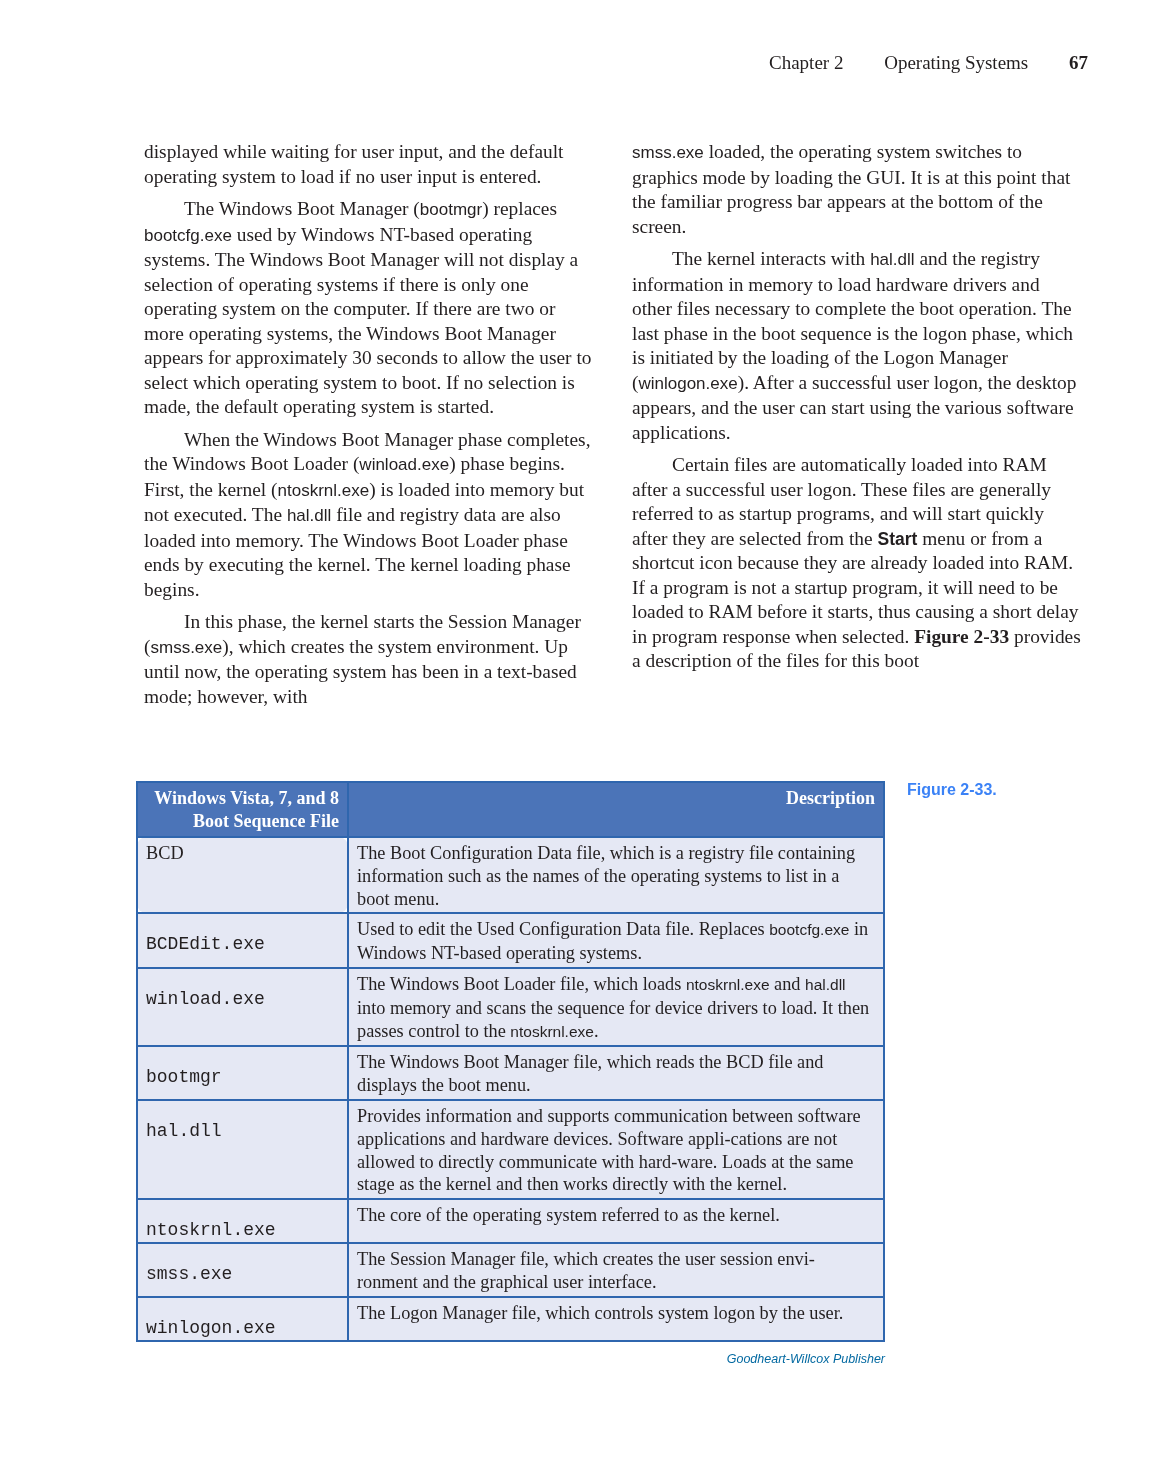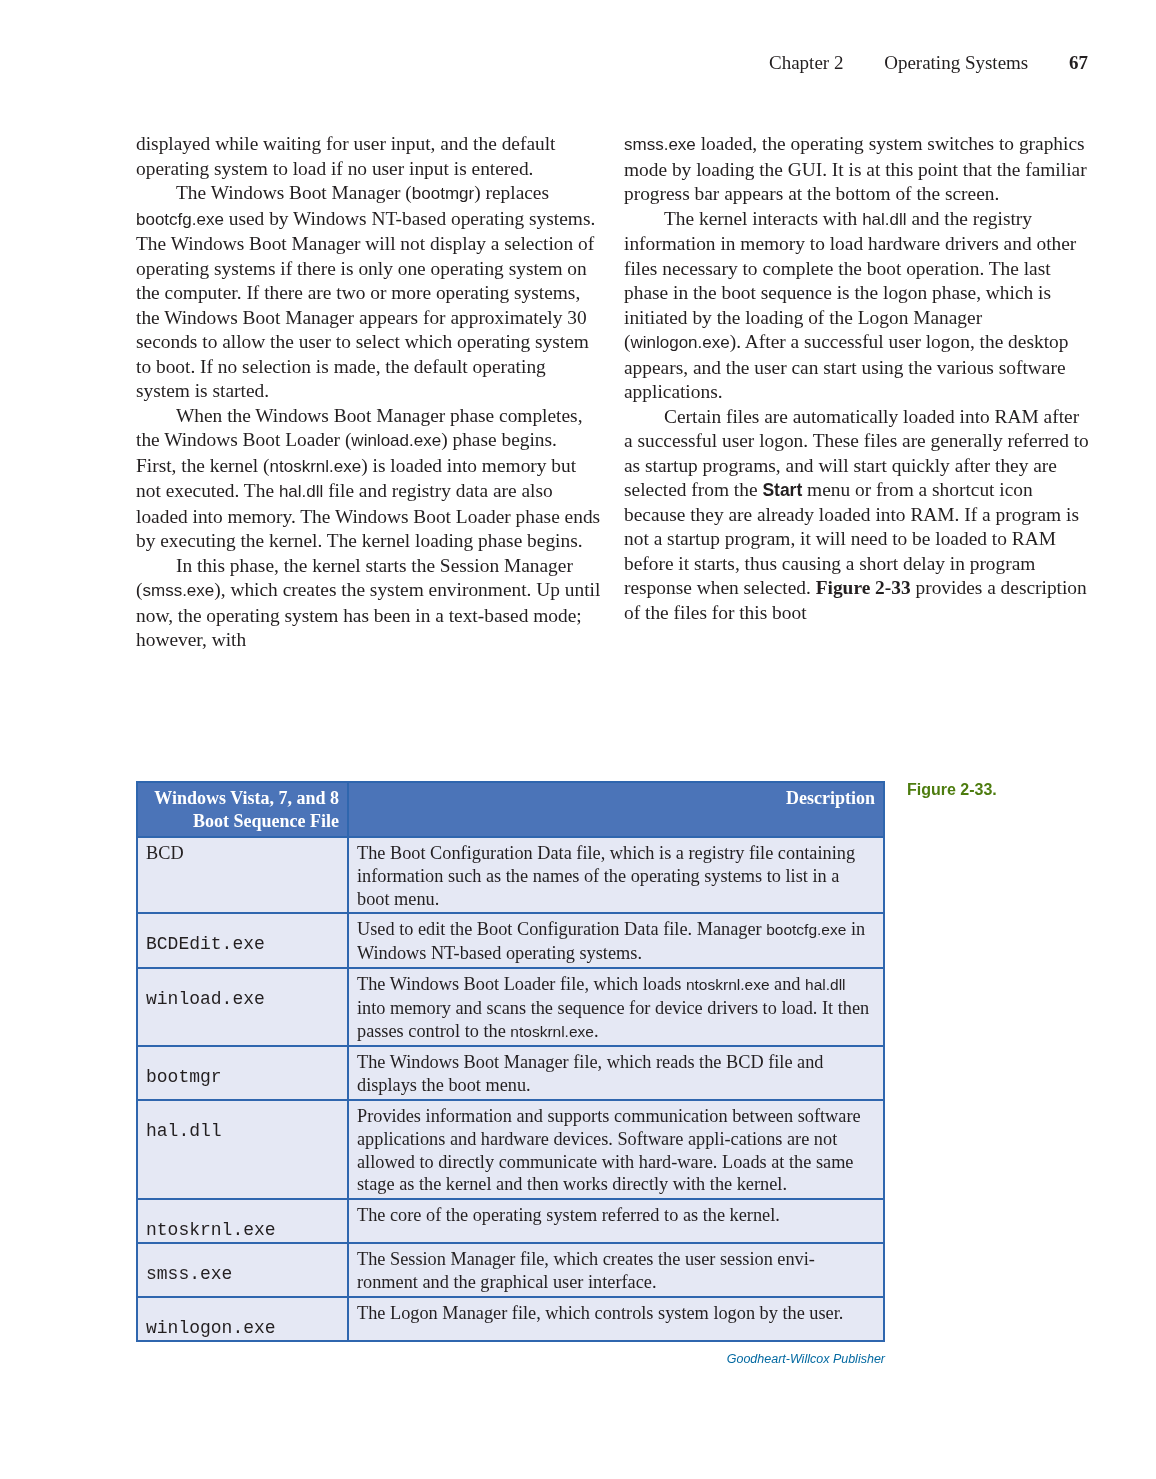--- a/index.html
+++ b/index.html
@@ -7,39 +7,39 @@
          font-family: "Liberation Serif", "DejaVu Serif", serif; color: #231f20; }
   .running-head { position: absolute; top: 52px; right: 68px; font-size: 19px; white-space: nowrap; }
   .running-head span { display: inline-block; }
   .rh-chapter { margin-right: 36px; }
   .rh-title { margin-right: 36px; }
   .rh-page { font-weight: bold; }
 
   .col { position: absolute; top: 132px; width: 466px; font-size: 19.4px; line-height: 24.5px; }
   .col-left { left: 136px; }
   .col-right { left: 624px; }
-  .col p { margin: 0; text-align: left; }
+  .col p { margin: 8px; text-align: left; }
   .col p.indent { text-indent: 40px; }
   .col .code { font-family: "Liberation Sans", "DejaVu Sans", sans-serif; font-size: 17px; }
   .col .ui-bold { font-family: "Liberation Sans", "DejaVu Sans", sans-serif; font-weight: bold; font-size: 17.5px; }
   .col .fig-ref { font-weight: bold; }
 
   table.boot { position: absolute; left: 136px; top: 781px; width: 749px; border-collapse: collapse;
                border: 2px solid #2f66ae; }
   table.boot th { background: #4b74b8; color: #ffffff; font-weight: bold; font-size: 18px; line-height: 23px;
                   padding: 4px 8px 3px 8px; border: 2px solid #2f66ae; text-align: right; vertical-align: top; }
   table.boot td { background: #e5e8f4; border: 2px solid #2f66ae; vertical-align: top; padding: 4px 8px 2px 8px;
                   font-size: 18.3px; line-height: 22.8px; }
   table.boot td.file { width: 193px; font-family: Liberation Mono, monospace; font-size: 18px; line-height: 20px; padding-top: 20px; }
-  table.boot td.file.serif { font-family: "Liberation Serif", "DejaVu Serif", serif; font-size: 18.3px; line-height: 22.8px; padding-top: 4px; }
+  table.boot td.file.serif { font-family: "Liberation Serif", "DejaVu Serif", serif; font-size: 18.3px; line-height: 22.8px; padding-top: 4px; border-radius: 9px; }
   table.boot td .code { font-family: "Liberation Sans", "DejaVu Sans", sans-serif; font-size: 15.5px; }
 
   .caption { position: absolute; left: 907px; top: 779px; width: 180px; font-family: "Liberation Sans", "DejaVu Sans", sans-serif;
              font-size: 16px; line-height: 22.8px; color: #231f20; }
-  .caption .cap-label { color: #4d7c0f; font-weight: bold; display: block; }
+  .caption .cap-label { color: #3b82f6; font-weight: bold; display: block; }
   .credit { position: absolute; top: 1352px; right: 271px; font-family: "Liberation Sans", "DejaVu Sans", sans-serif;
             font-style: italic; font-size: 12.5px; color: #0369a1; }
 </style>
 </head>
 <body>
 
 <div class="running-head">
   <span class="rh-chapter">Chapter 2</span>
   <span class="rh-title">Operating Systems</span>
   <span class="rh-page">67</span>
@@ -65,21 +65,21 @@
       <th>Description</th>
     </tr>
   </thead>
   <tbody>
     <tr>
       <td class="file serif">BCD</td>
       <td>The Boot Configuration Data file, which is a registry file containing information such as the names of the operating systems to list in a boot menu.</td>
     </tr>
     <tr>
       <td class="file">BCDEdit.exe</td>
-      <td><span>Used to edit the Boot Configuration Data file. Manager </span><span class="code">bootcfg.exe</span><span> in Windows NT-based operating systems.</span></td>
+      <td><span>Used to edit the Used Configuration Data file. Replaces </span><span class="code">bootcfg.exe</span><span> in Windows NT-based operating systems.</span></td>
     </tr>
     <tr>
       <td class="file">winload.exe</td>
       <td><span>The Windows Boot Loader file, which loads </span><span class="code">ntoskrnl.exe</span><span> and </span><span class="code">hal.dll</span><span> into memory and scans the sequence for device drivers to load. It then passes control to the </span><span class="code">ntoskrnl.exe</span><span>.</span></td>
     </tr>
     <tr>
       <td class="file">bootmgr</td>
       <td>The Windows Boot Manager file, which reads the BCD file and displays the boot menu.</td>
     </tr>
     <tr>

